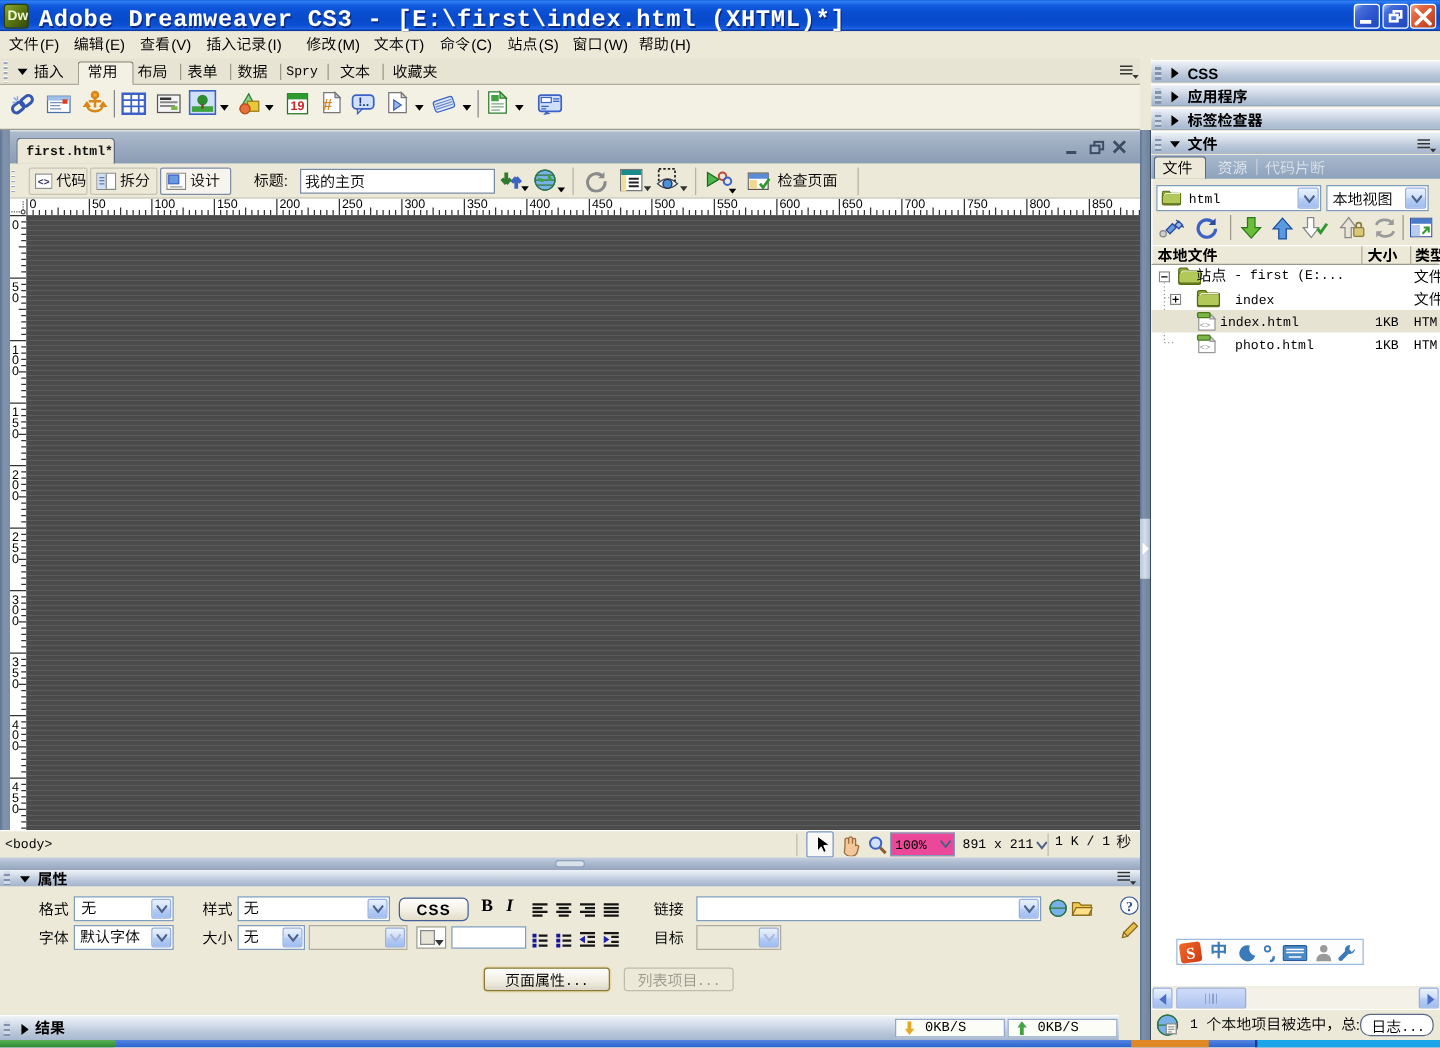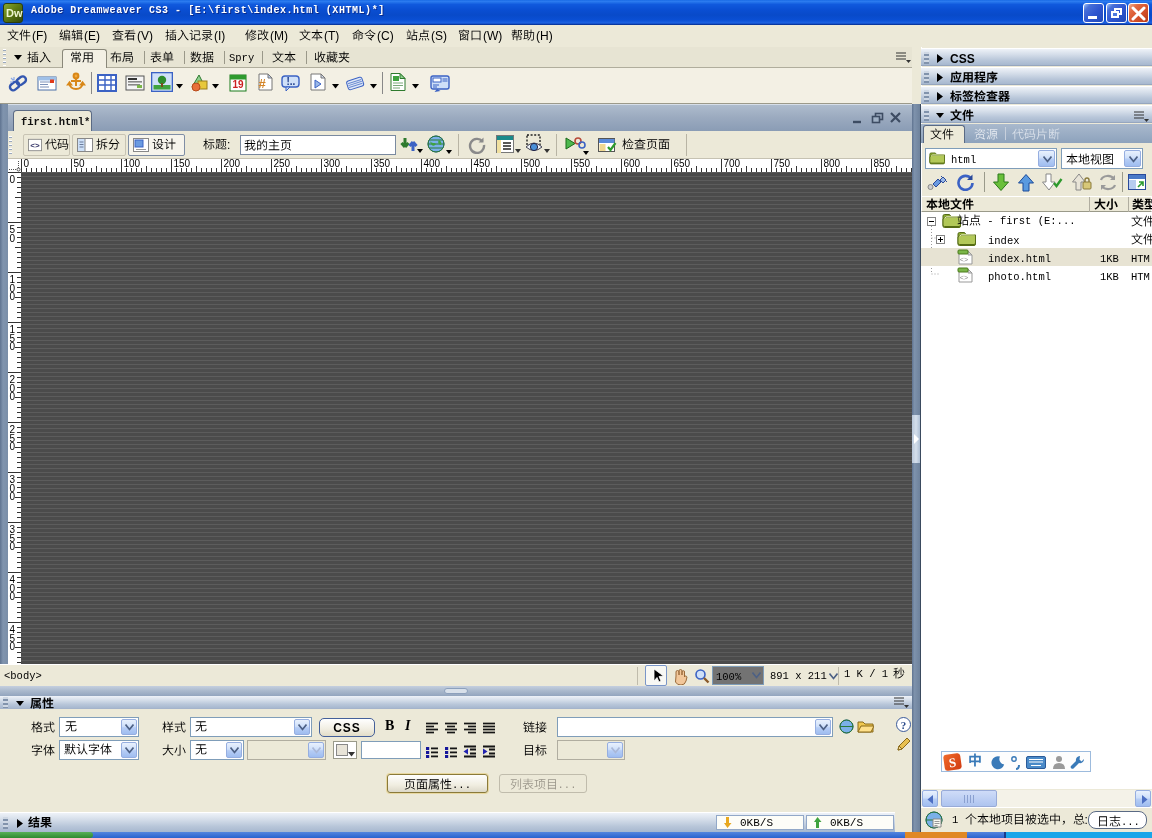--- a/index.html
+++ b/index.html
@@ -117,21 +117,21 @@
       <path id="r603b" d="M761 214C819 146 878 53 900 -9L955 26C933 87 872 177 813 244ZM411 272C477 226 555 155 593 105L642 149C604 195 526 265 458 310ZM284 239V29C284 -48 313 -67 427 -67C450 -67 633 -67 658 -67C746 -67 769 -39 779 74C759 78 731 88 716 98C710 8 703 -6 653 -6C613 -6 459 -6 430 -6C365 -6 354 0 354 30V239ZM141 223C123 146 87 59 45 8L107 -22C152 37 186 131 204 211ZM260 571H743V386H260ZM189 635V322H816V635H650C686 688 724 751 756 809L688 837C662 776 616 693 575 635H368L427 665C408 712 362 782 318 834L261 807C305 754 348 682 366 635Z"></path>
       <path id="r65e5" d="M249 355H758V65H249ZM249 421V702H758V421ZM180 769V-67H249V-2H758V-62H828V769Z"></path>
       <path id="r5fd7" d="M272 255V33C272 -45 302 -64 412 -64C436 -64 622 -64 648 -64C742 -64 764 -32 774 98C756 102 727 112 712 123C707 14 698 -3 643 -3C603 -3 446 -3 415 -3C351 -3 339 4 339 34V255ZM380 318C462 269 558 196 603 144L652 190C605 242 507 312 426 358ZM748 234C799 149 855 34 879 -35L944 -8C919 60 859 173 808 256ZM154 246C134 167 99 65 52 2L112 -29C158 37 192 144 214 225ZM463 839V690H57V626H463V449H121V384H886V449H533V626H946V690H533V839Z"></path>
     </defs>
   </svg>
 
 <div class="abs" style="left:0;top:0;width:1152px;height:25px;background:linear-gradient(180deg,#0f61e0 0%,#3080f2 4%,#2372ea 9%,#1059dd 18%,#0a4ed2 40%,#084ac9 60%,#0a4fd4 80%,#1e63e2 92%,#0a3eb0 97%,#06297e 100%)">
   <div class="abs" style="left:3px;top:3px;width:20px;height:20px;border-radius:3px;background:linear-gradient(135deg,#8aa832 0%,#5d7a14 45%,#33480a 100%);border:1px solid #2c3d0c">
      <div class="abs" style="left:2px;top:3px;font:bold 11px 'Liberation Sans';color:#eef6d2">Dw</div>
   </div>
-  <div class="abs mono" style="left:31px;top:5px;font-size:10px;font-weight:bold;letter-spacing:0.55px;color:#fff;text-shadow:1px 1px 0 #0a2a8a">Adobe Dreamweaver CS3 - [E:\first\index.html (XHTML)*]</div>
+  <div class="abs mono" style="left:31px;top:5px;font-size:19px;font-weight:bold;letter-spacing:0.55px;color:#fff;text-shadow:1px 1px 0 #0a2a8a">Adobe Dreamweaver CS3 - [E:\first\index.html (XHTML)*]</div>
 
     <div class="abs" style="left:1083px;top:3px;width:21px;height:20px;border:1px solid #fff;border-radius:3px;background:linear-gradient(135deg,#9cc2f8 0%,#476fd8 20%,#2e55cf 55%,#2049b8 100%)">
       <div class="abs" style="left:4px;top:12px;width:9px;height:3px;background:#fff"></div>
     </div>
 
     <div class="abs" style="left:1106px;top:3px;width:21px;height:20px;border:1px solid #fff;border-radius:3px;background:linear-gradient(135deg,#9cc2f8 0%,#476fd8 20%,#2e55cf 55%,#2049b8 100%)">
       <div class="abs" style="left:7px;top:4px;width:8px;height:7px;border:2px solid #fff"></div>
       <div class="abs" style="left:4px;top:7px;width:8px;height:7px;border:2px solid #fff;background:#4e7ae0"></div>
     </div>
 
@@ -600,21 +600,21 @@
     <div class="abs" style="left:645px;top:0px;width:22px;height:21px;background:#f8f8f4;border:1px solid #7a96c8;border-radius:2px"><svg width="20" height="19">
         <path d="M8 3 l0 12 3-3.5 2 4.5 2-1 -2-4.5 4.5-0.5z" fill="#000" stroke="#fff" stroke-width="0.8"></path>
       </svg></div>
     <svg class="abs" style="left:671px;top:3px" width="18" height="17" viewBox="0 0 18 17">
       <path d="M5 8 V4 q0-1.5 1.5-1.5 T8 4 v3 V3 q0-1.5 1.5-1.5 T11 3 v4 V4 q0-1.3 1.3-1.3 T13.5 4 v5 q0-1 1-1 t1.5 1 l-1 4 q-1 4-5 4 t-5.5-3z" fill="#f2c79a" stroke="#9a6a3a"></path>
     </svg>
     <svg class="abs" style="left:694px;top:3px" width="16" height="16" viewBox="0 0 16 16">
       <circle cx="6.5" cy="6.5" r="4.5" fill="#cfe0f8" stroke="#3b62c4" stroke-width="1.6"></circle>
       <path d="M10 10 L14.5 14.5" stroke="#8a5a2a" stroke-width="2.4"></path>
     </svg>
-    <div class="abs" style="left:712px;top:1px;width:52px;height:19px;background:#737373;border:1px solid #7f9db9">
+    <div class="abs" style="left:712px;top:1px;width:52px;height:19px;background:#ec4899;border:1px solid #7f9db9">
       <span class="abs mono" style="left:3px;top:4px">100%</span>
       <svg class="abs" style="right:2px;top:5px" width="9" height="7">
         <path d="M0.5 0.5 l4 5 4-5" fill="none" stroke="#4d6185" stroke-width="1.6"></path>
       </svg>
     </div>
     <div class="abs mono" style="left:770px;top:5px">891 x 211</div>
     <svg class="abs" style="left:829px;top:8px" width="9" height="7">
       <path d="M0.5 0.5 l4 5 4-5" fill="none" stroke="#4d6185" stroke-width="1.6"></path>
     </svg>
     <div class="abs" style="left:838px;top:2px;width:1px;height:18px;background:#c0bcac"></div>
@@ -1096,21 +1096,21 @@
           <use href="#r4ef6" x="1000.0"></use>
           <use href="#r5939" x="2000.0"></use>
         </g>
       </svg></div>
     <svg class="abs" style="left:36px;top:37px" width="17" height="16" viewBox="0 0 17 16">
       <path d="M2 2 h9 l4 4 v9 h-13z" fill="#fff" stroke="#999"></path>
       <path d="M11 2 l4 4 h-4z" fill="#dcdcdc" stroke="#999"></path>
       <rect x="1" y="1" width="10" height="4" rx="1" fill="#7ab648" stroke="#4a7a1a"></rect>
       <text x="7" y="13" text-anchor="middle" font-size="7" fill="#888" font-family="Liberation Mono">&lt;&gt;</text>
     </svg>
-    <span class="abs mono" style="left:67px;top:41px">index.html</span>
+    <span class="abs mono" style="left:55px;top:41px">index.html</span>
     <span class="abs mono" style="left:179px;top:41px">1KB</span>
     <span class="abs mono" style="left:210px;top:41px">HTM</span>
     <svg class="abs" style="left:36px;top:55px" width="17" height="16" viewBox="0 0 17 16">
       <path d="M2 2 h9 l4 4 v9 h-13z" fill="#fff" stroke="#999"></path>
       <path d="M11 2 l4 4 h-4z" fill="#dcdcdc" stroke="#999"></path>
       <rect x="1" y="1" width="10" height="4" rx="1" fill="#7ab648" stroke="#4a7a1a"></rect>
       <text x="7" y="13" text-anchor="middle" font-size="7" fill="#888" font-family="Liberation Mono">&lt;&gt;</text>
     </svg>
     <span class="abs mono" style="left:67px;top:59px">photo.html</span>
     <span class="abs mono" style="left:179px;top:59px">1KB</span>

